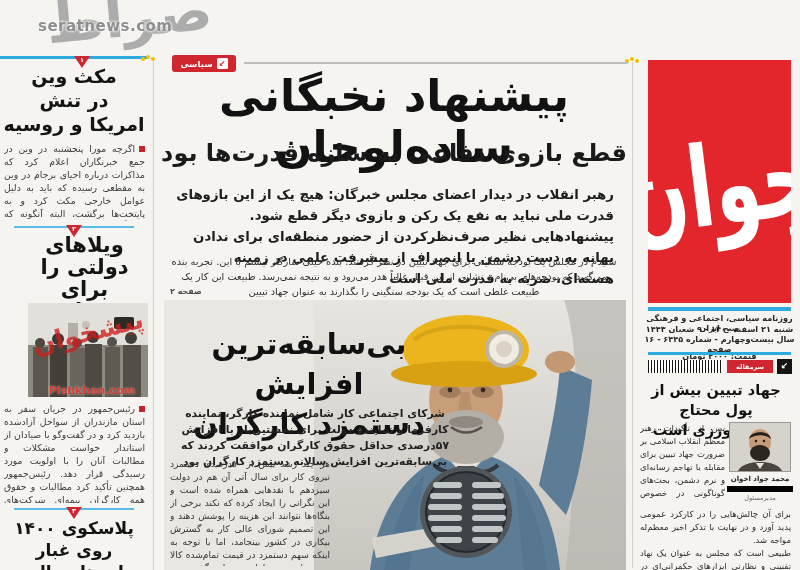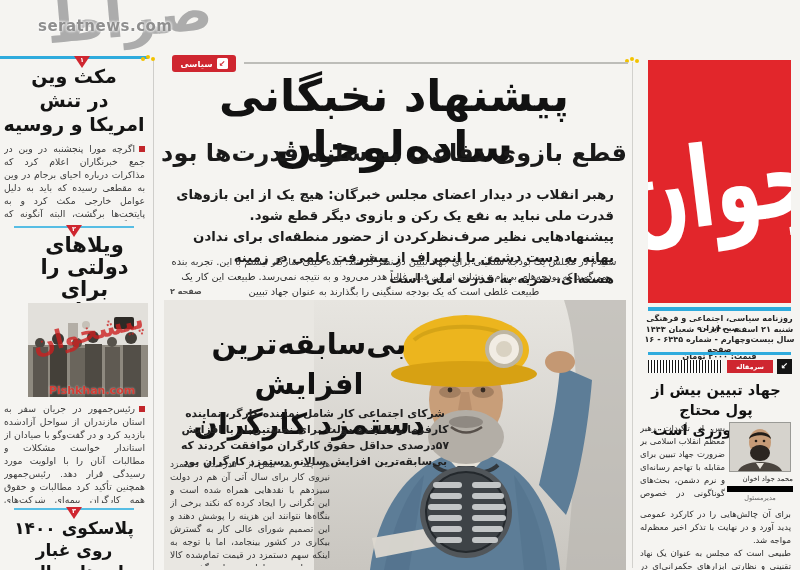--- a/index.html
+++ b/index.html
@@ -63,21 +63,21 @@
   .logo-text{ color:#fff; font-size:74px; font-weight:bold; transform:rotate(-7deg) scale(1.02,1.5); margin-top:6px; }
   .m-rule{ left:648px; width:143px; background:#2fabdd; }
   .m-rule1{ top:307px; height:4px; }
   .m-rule2{ top:352px; height:3px; }
   .m-line{ left:644px; width:151px; text-align:center; font-size:8.1px; font-weight:bold; color:#262626; line-height:10px; }
   .barcode{ left:648px; top:360px; width:74px; height:13px; background:repeating-linear-gradient(90deg,#151515 0 1px,#fff 1px 3px); }
   .ed-label{ left:727px; top:360px; width:46px; height:13px; background:#cf2630; color:#fff; font-size:6.5px; font-weight:bold; display:flex; align-items:center; justify-content:center; }
   .corner-mark{ left:777px; top:359px; width:15px; height:15px; background:#141414; color:#fff; font-size:9px; line-height:15px; text-align:center; font-weight:bold; }
   .ed-headline{ left:640px; top:380px; width:152px; text-align:center; font-size:14.5px; font-weight:bold; line-height:20px; color:#111; }
   .ed-photo{ left:729px; top:422px; width:62px; height:50px; border:1px solid #9a9a96; background:#d6d3cd; }
-  .ed-author{ left:727px; top:475px; width:66px; text-align:right; font-size:7px; font-weight:normal; color:#222; }
+  .ed-author{ left:727px; top:475px; width:66px; text-align:center; font-size:7px; font-weight:bold; color:#222; }
   .ed-role{ left:727px; top:486px; width:66px; text-align:center; font-size:6.5px; color:#666; border-top:6px solid #000000; padding-top:2px; }
   .ed-intro{ left:640px; top:422px; width:85px; font-size:8.5px; line-height:13px; color:#2c2c2c; height:80px; overflow:hidden; }
   .ed-body{ left:640px; top:508px; width:151px; font-size:8.5px; line-height:13px; color:#2c2c2c; height:62px; overflow:hidden; }
 </style>
 </head>
 <body>
 
 <div id="page">
 
   <div class="abs serat-wm">

